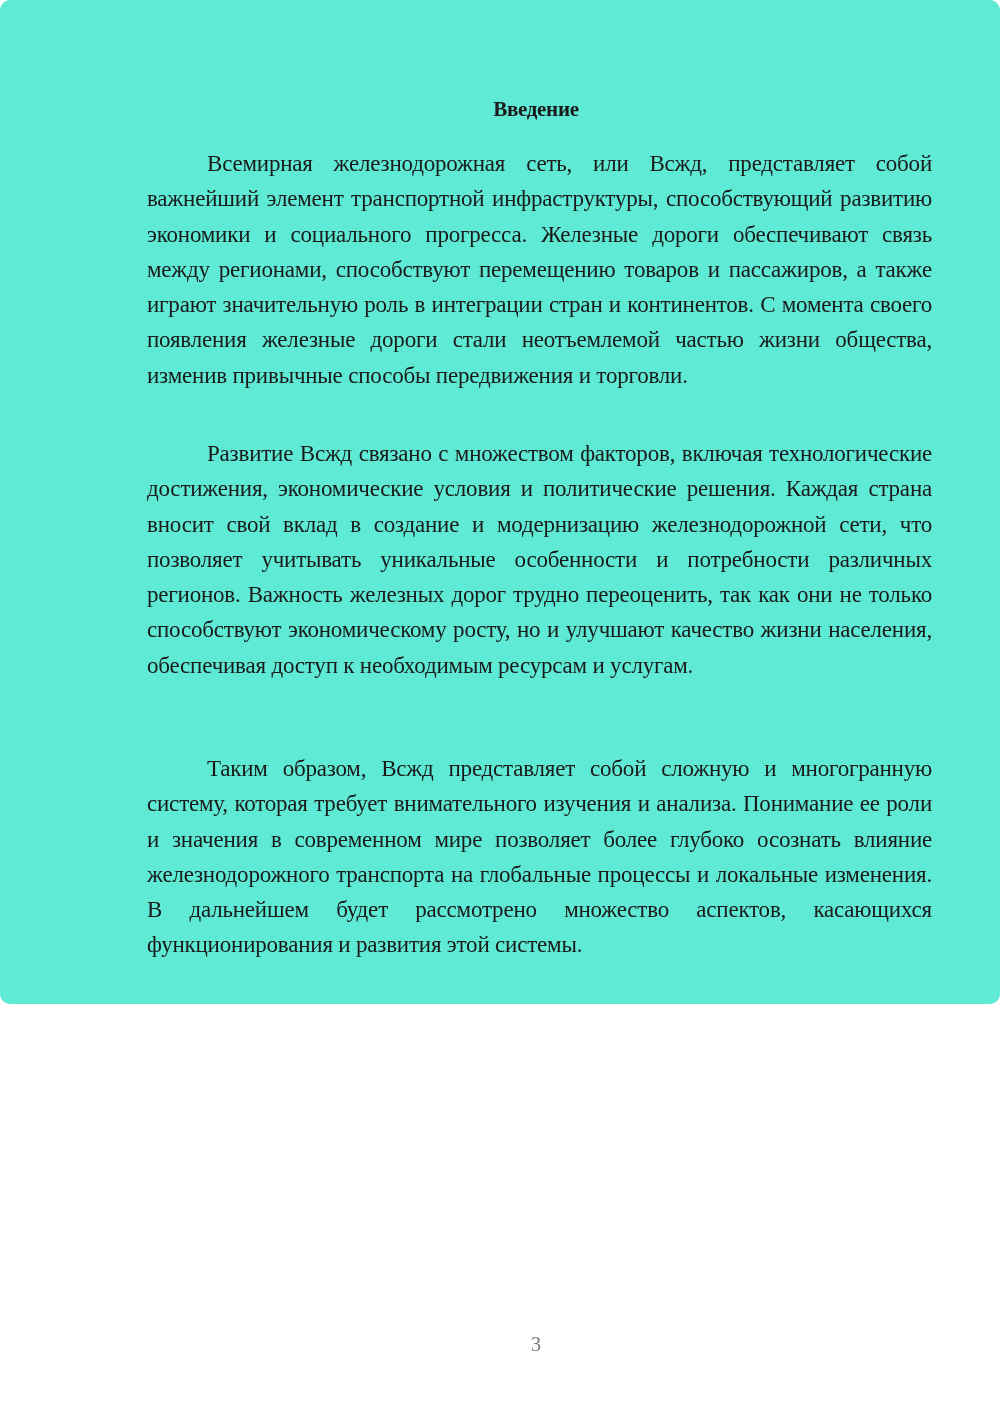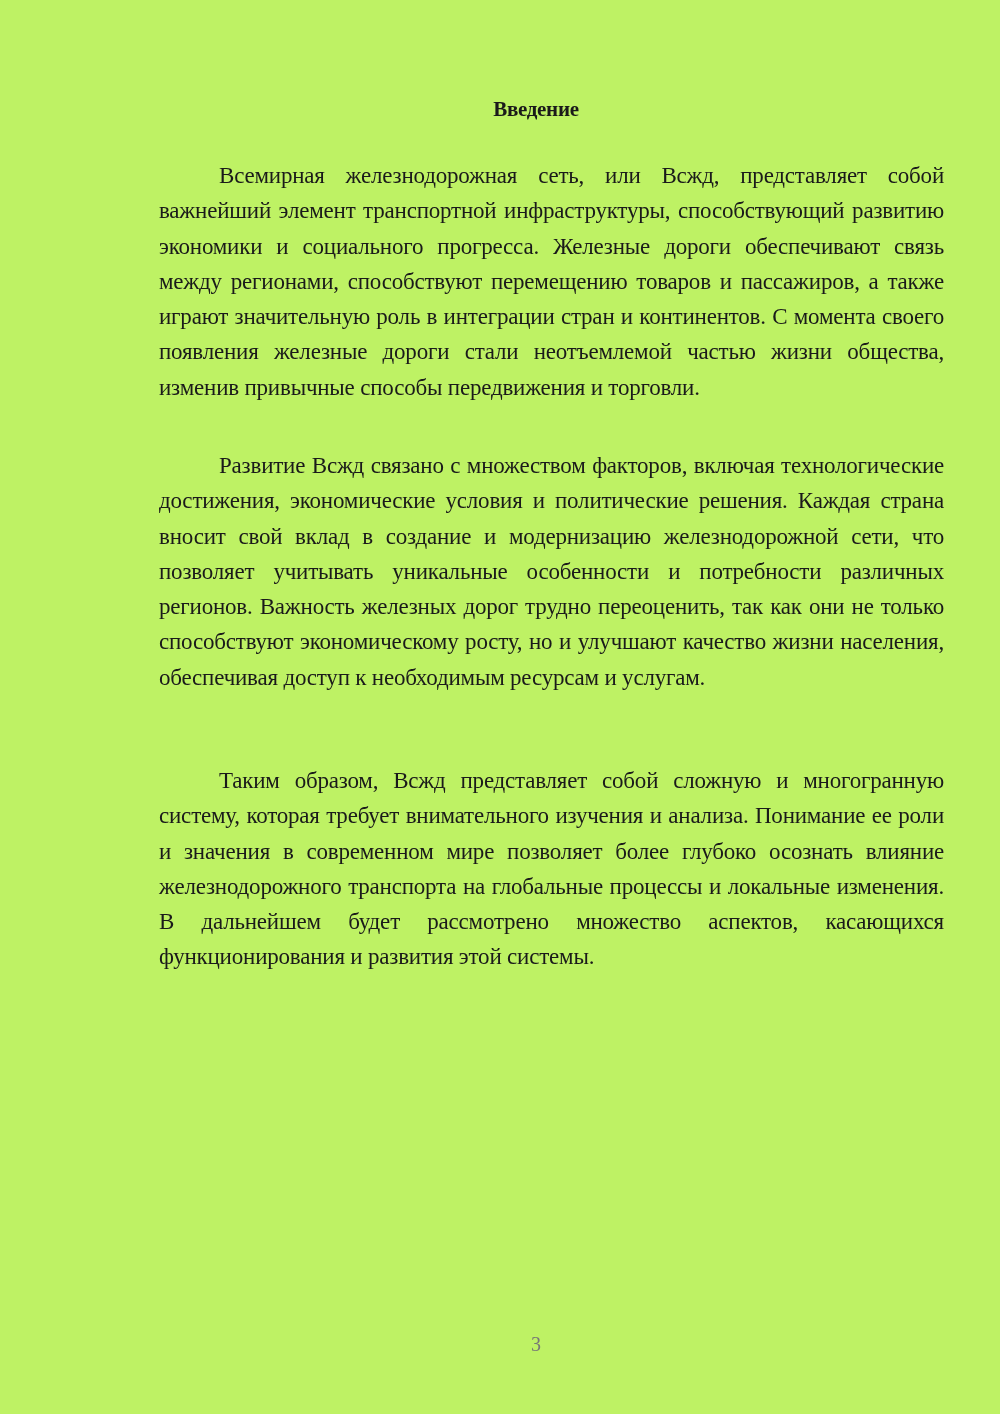--- a/index.html
+++ b/index.html
@@ -1,28 +1,28 @@
 <!DOCTYPE html>
 <html><head>
 <meta charset="utf-8">
 <style>
   html, body { margin: 0; padding: 0; background: #ffffff; }
   body { width: 1000px; height: 1414px; position: relative; overflow: hidden; }
   .page {
-    position: absolute; left: 0; top: 0; width: 1000px; height: 1414px; background: #bef264;
-    font-family: "Liberation Serif", "DejaVu Serif", serif; color: #1a1a1a;
+    position: absolute; left: 0; top: 0; width: 1000px; height: 1004px; background: #5eead4;
+    font-family: "Liberation Serif", "DejaVu Serif", serif; color: #1a1a1a; border-radius: 10px;
   }
   .title {
     position: absolute; top: 97px; left: 0; width: 1072px; text-align: center;
     font-weight: bold; font-size: 21px; letter-spacing: -0.3px;
   }
   .para {
     position: absolute; left: 143px; width: 785px;
     font-size: 23px; line-height: 35.3px; text-align: justify; text-align-last: left;
-    text-indent: 60px; letter-spacing: -0.2px; margin: 16px;
+    text-indent: 60px; letter-spacing: -0.2px; margin: 4px;
   }
   .p1 { top: 142px; }
   .p2 { top: 432px; }
   .p3 { top: 747px; font-family: Liberation Serif, serif; }
   .page-number {
     position: absolute; top: 1333px; left: 0; width: 1072px; text-align: center;
     font-size: 20px; color: #777;
   }
 </style>
 </head>

